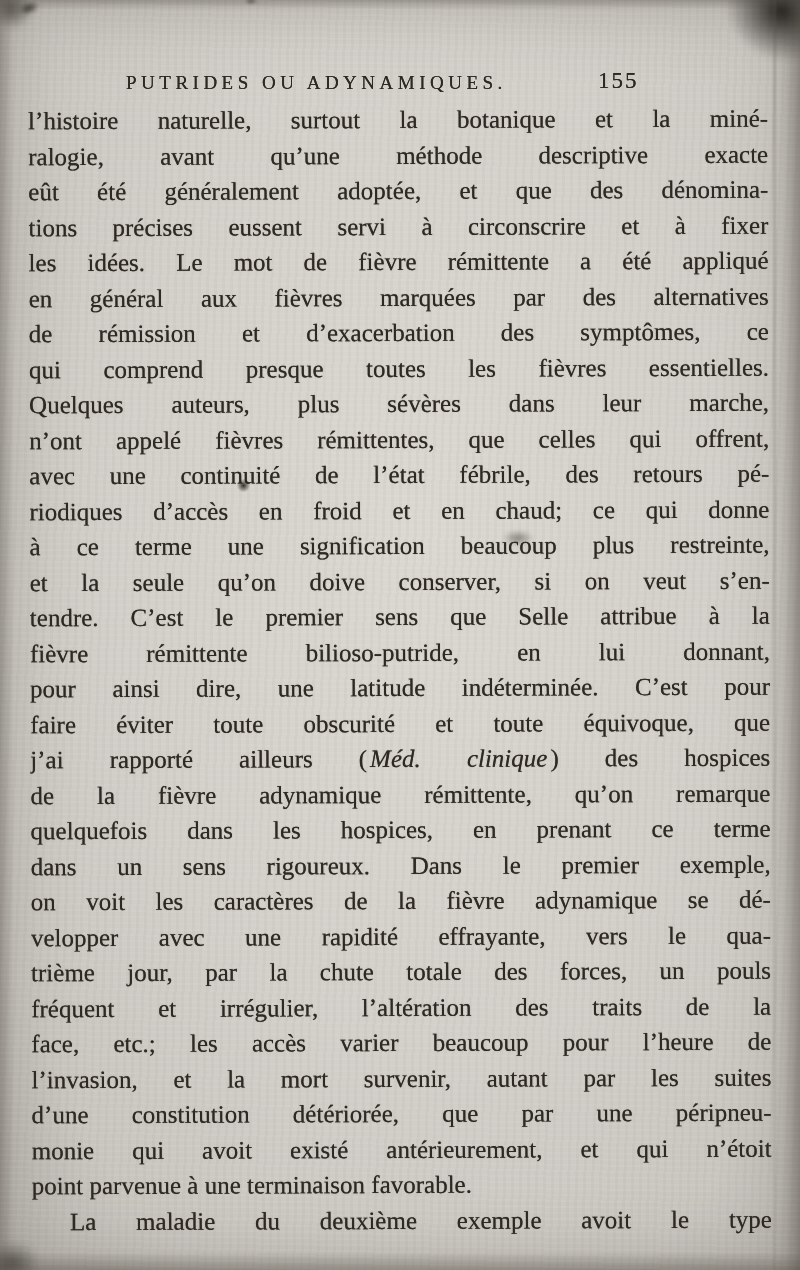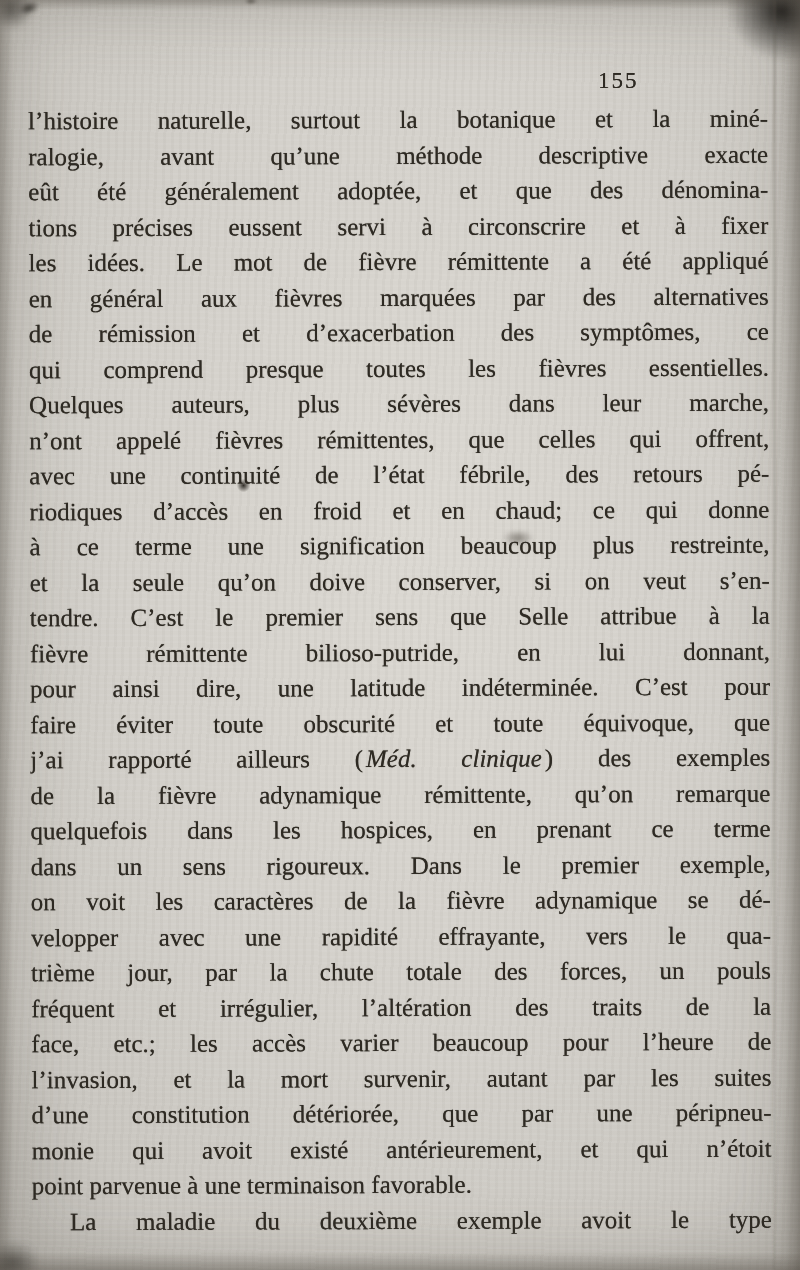--- a/index.html
+++ b/index.html
@@ -131,20 +131,21 @@
     filter: blur(2px);
   }
 </style>
 </head>
 <body>
 
 <div class="page">
   <div class="grain"></div>
 
   <div class="header">
+    <div class="header-title">PUTRIDES OU ADYNAMIQUES.</div>
     <div class="page-number">155</div>
   </div>
 
   <div class="body-text">
       <div class="line"><span>l’histoire naturelle, surtout la botanique et la miné-</span></div>
       <div class="line"><span>ralogie, avant qu’une méthode descriptive exacte</span></div>
       <div class="line"><span>eût été généralement adoptée, et que des dénomina-</span></div>
       <div class="line"><span>tions précises eussent servi à circonscrire et à fixer</span></div>
       <div class="line"><span>les idées. Le mot de fièvre rémittente a été appliqué</span></div>
       <div class="line"><span>en général aux fièvres marquées par des alternatives</span></div>
@@ -153,21 +154,21 @@
       <div class="line"><span>Quelques auteurs, plus sévères dans leur marche,</span></div>
       <div class="line"><span>n’ont appelé fièvres rémittentes, que celles qui offrent,</span></div>
       <div class="line"><span>avec une continuité de l’état fébrile, des retours pé-</span></div>
       <div class="line"><span>riodiques d’accès en froid et en chaud; ce qui donne</span></div>
       <div class="line"><span>à ce terme une signification beaucoup plus restreinte,</span></div>
       <div class="line"><span>et la seule qu’on doive conserver, si on veut s’en-</span></div>
       <div class="line"><span>tendre. C’est le premier sens que Selle attribue à la</span></div>
       <div class="line"><span>fièvre rémittente bilioso-putride, en lui donnant,</span></div>
       <div class="line"><span>pour ainsi dire, une latitude indéterminée. C’est pour</span></div>
       <div class="line"><span>faire éviter toute obscurité et toute équivoque, que</span></div>
-      <div class="line"><span>j’ai rapporté ailleurs (</span><span class="italic">Méd. clinique</span><span>) des exemples</span></div>
+      <div class="line"><span>j’ai rapporté ailleurs (</span><span class="italic">Méd. clinique</span><span>) des hospices</span></div>
       <div class="line"><span>de la fièvre adynamique rémittente, qu’on remarque</span></div>
       <div class="line"><span>quelquefois dans les hospices, en prenant ce terme</span></div>
       <div class="line"><span>dans un sens rigoureux. Dans le premier exemple,</span></div>
       <div class="line"><span>on voit les caractères de la fièvre adynamique se dé-</span></div>
       <div class="line"><span>velopper avec une rapidité effrayante, vers le qua-</span></div>
       <div class="line"><span>trième jour, par la chute totale des forces, un pouls</span></div>
       <div class="line"><span>fréquent et irrégulier, l’altération des traits de la</span></div>
       <div class="line"><span>face, etc.; les accès varier beaucoup pour l’heure de</span></div>
       <div class="line"><span>l’invasion, et la mort survenir, autant par les suites</span></div>
       <div class="line"><span>d’une constitution détériorée, que par une péripneu-</span></div>

